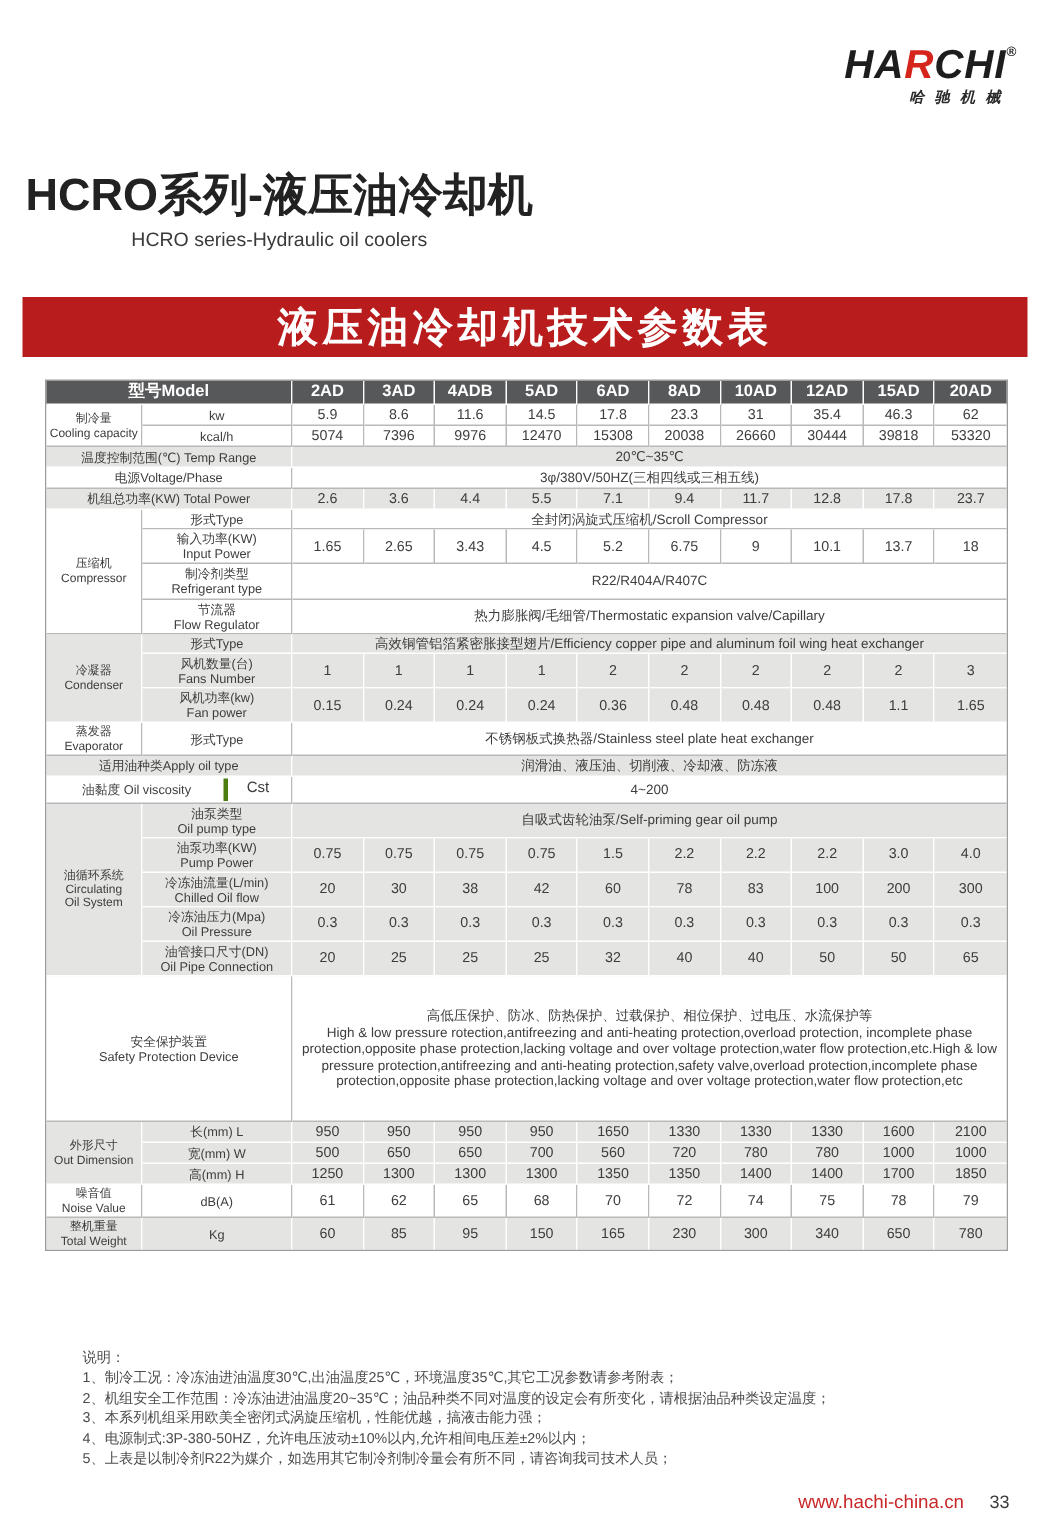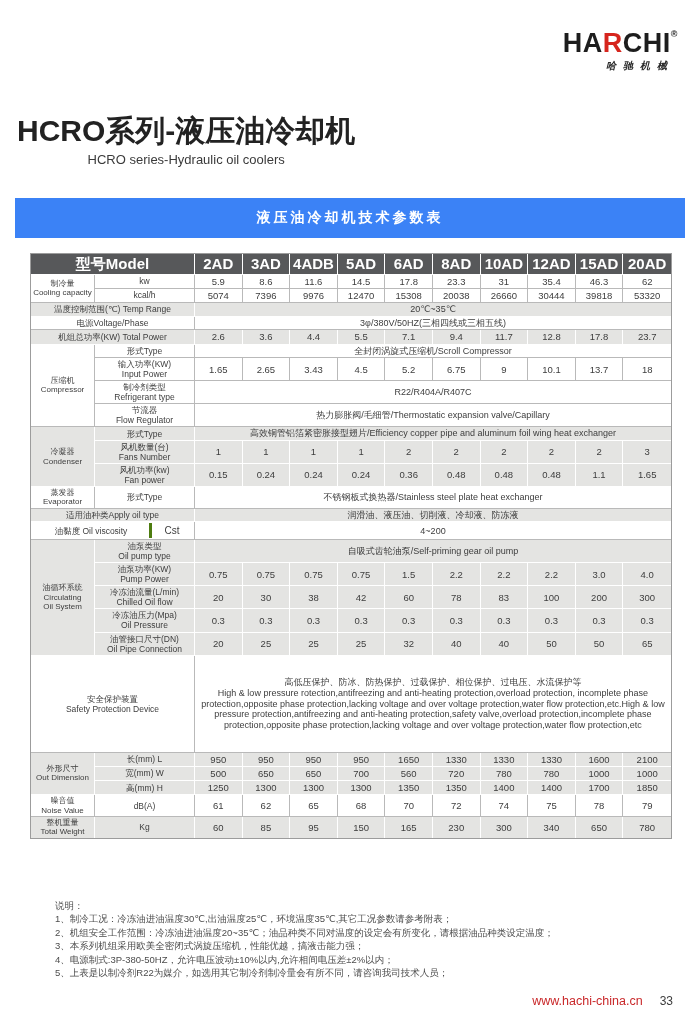--- a/index.html
+++ b/index.html
@@ -1,47 +1,47 @@
 <!DOCTYPE html>
 <html><head>
 <meta charset="utf-8">
 <style>
   html,body{margin:0;padding:0;background:#fff;}
   .page{position:relative;width:700px;height:1025px;background:#ffffff;overflow:hidden;
         font-family:"Liberation Sans","DejaVu Sans",sans-serif;color:#3d3d3d;}
 
   
   .logo{position:absolute;top:30px;right:22px;text-align:right;line-height:1;}
-  .brand{font-size:27px;font-weight:bold;color:#1d1d1d;letter-spacing:0.5px;}
+  .brand{font-size:27px;font-weight:bold;color:#1d1d1d;letter-spacing:0.5px;font-style:italic;}
   .brand .accent{color:#d6251d;}
   .brand sup{font-size:9px;vertical-align:top;color:#1d1d1d;}
   .brand-sub{font-size:10px;font-weight:bold;font-style:italic;color:#2b2b2b;
              letter-spacing:7px;margin-top:4px;padding-right:4px;text-align:right;}
 
   
   .titleblock{position:absolute;left:17px;top:114px;text-align:center;}
   .h1{font-size:30px;font-weight:bold;color:#222;letter-spacing:0px;margin:0;line-height:1.15;}
   .h2{font-size:13px;color:#3a3a3a;margin-top:3px;}
 
   
-  .banner{position:absolute;left:15px;top:198px;width:670px;height:40px;background:#3b82f6;
+  .banner{position:absolute;left:15px;top:198px;width:670px;height:40px;background:#b91c1c;
           color:#fff;display:flex;align-items:center;justify-content:center;
-          font-size:14px;font-weight:bold;letter-spacing:3px;}
+          font-size:27px;font-weight:bold;letter-spacing:3px;}
 
   
   table.spec{position:absolute;left:30px;top:253px;width:642px;table-layout:fixed;
              border-collapse:separate;border-spacing:0;border:1px solid #9c9c9c;
              font-size:9px;color:#3d3d3d;}
   table.spec td{border-right:1px solid #b9b9b9;border-bottom:1px solid #b9b9b9;
                 text-align:center;vertical-align:middle;padding:1px 2px;line-height:1.18;
                 white-space:pre-line;overflow:hidden;}
   table.spec td:last-child{border-right:none;}
   table.spec tr:last-child td{border-bottom:none;}
   tr.hd td{background:#57585a;color:#fff;font-weight:bold;border-right-color:#fff;
-           border-bottom-color:#fff;height:13px;font-size:15px;}
+           border-bottom-color:#fff;height:13px;font-size:11px;}
   tr.w td{background:#ffffff;border-right-color:#b9b9b9;border-bottom-color:#b9b9b9;}
   tr.g td{background:#e4e4e2;border-right-color:#ffffff;border-bottom-color:#ffffff;}
   td.grp{font-size:8px;}
   td.lab{font-size:8.5px;}
   td.val{font-size:9.5px;}
   td.spn{font-size:9px;}
   td.unitlab{padding:0;}
   .uwrap{display:flex;align-items:stretch;min-height:15px;}
   .ul-t{flex:1;display:flex;align-items:center;justify-content:center;font-size:8.5px;}
   .ul-u{width:40px;border-left:3px solid #4d7c0f;display:flex;align-items:center;

